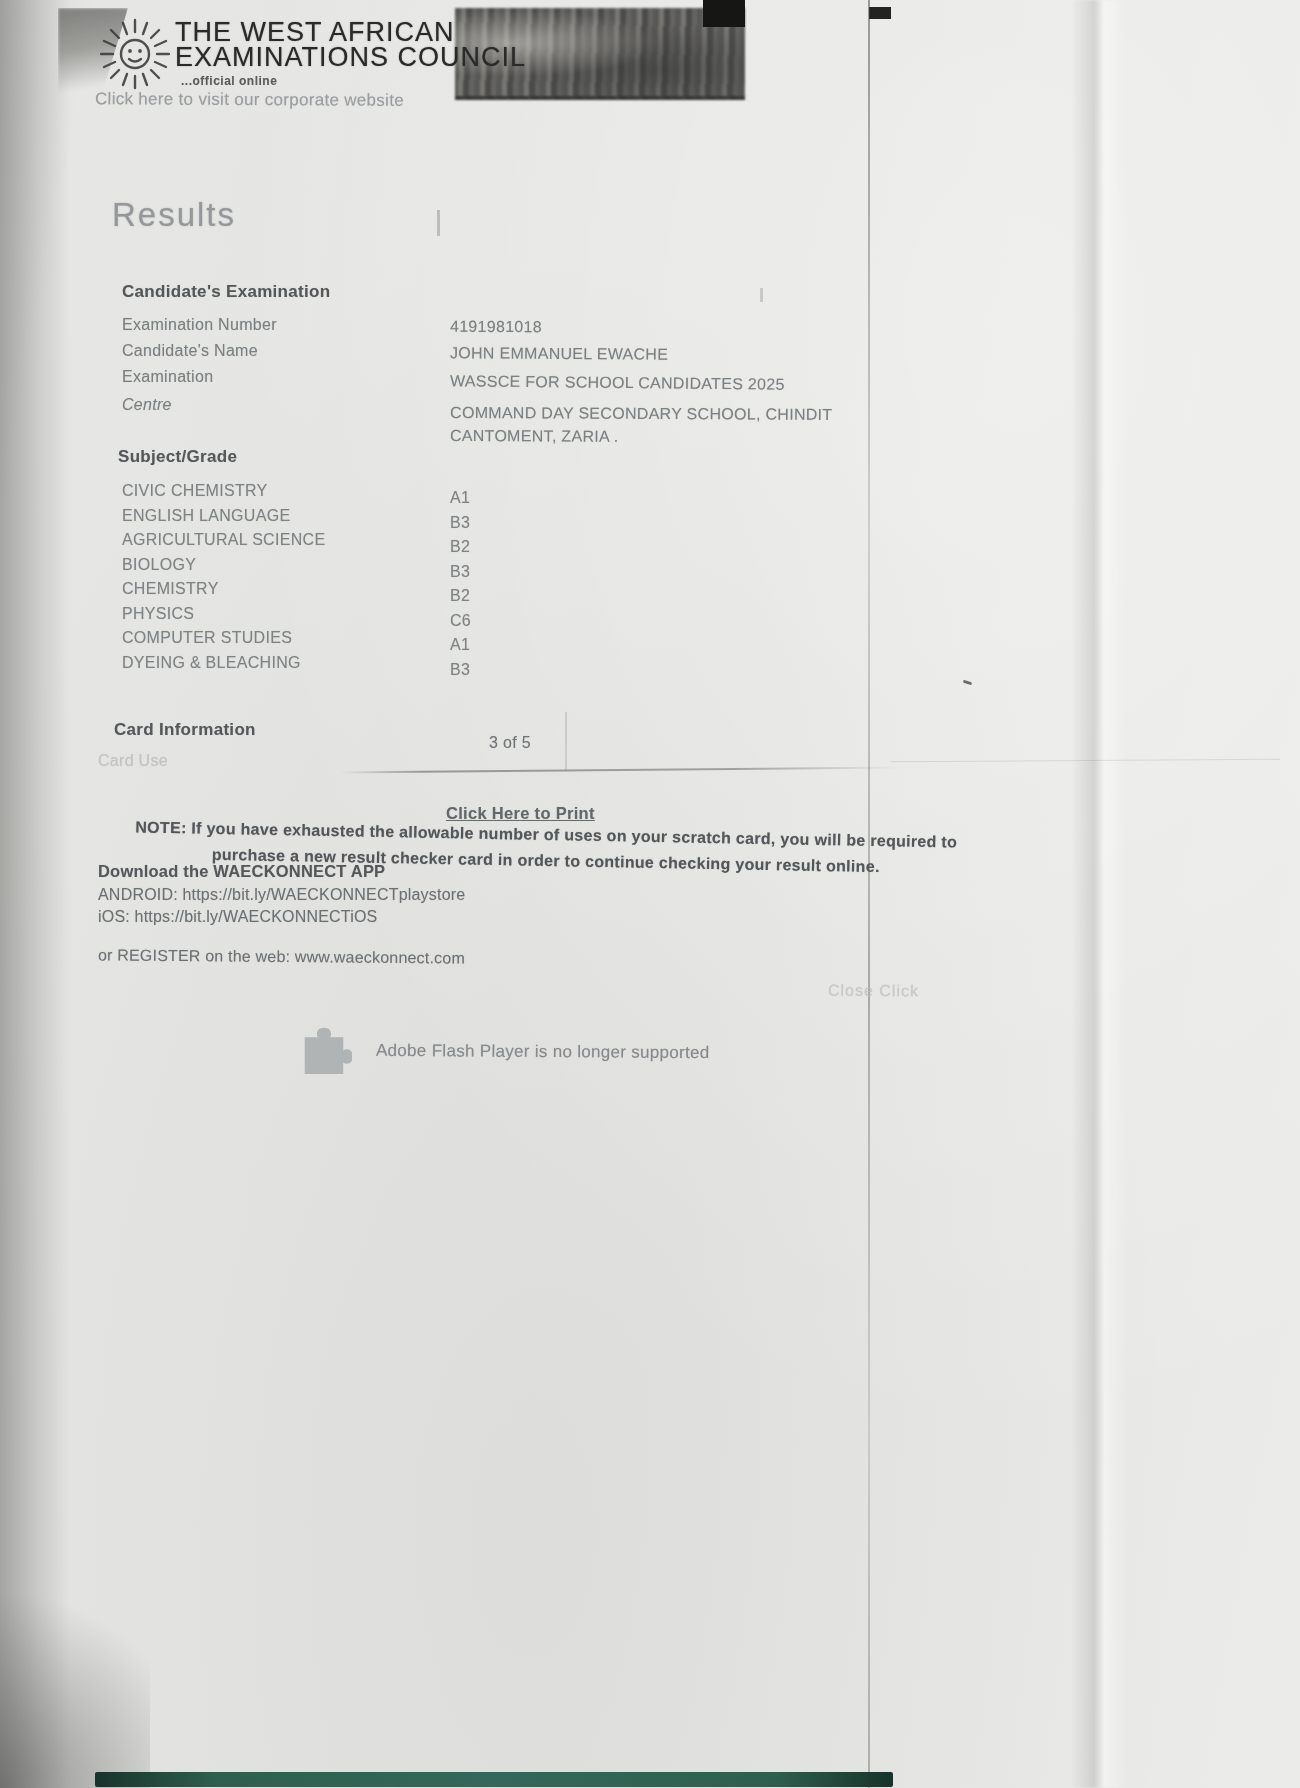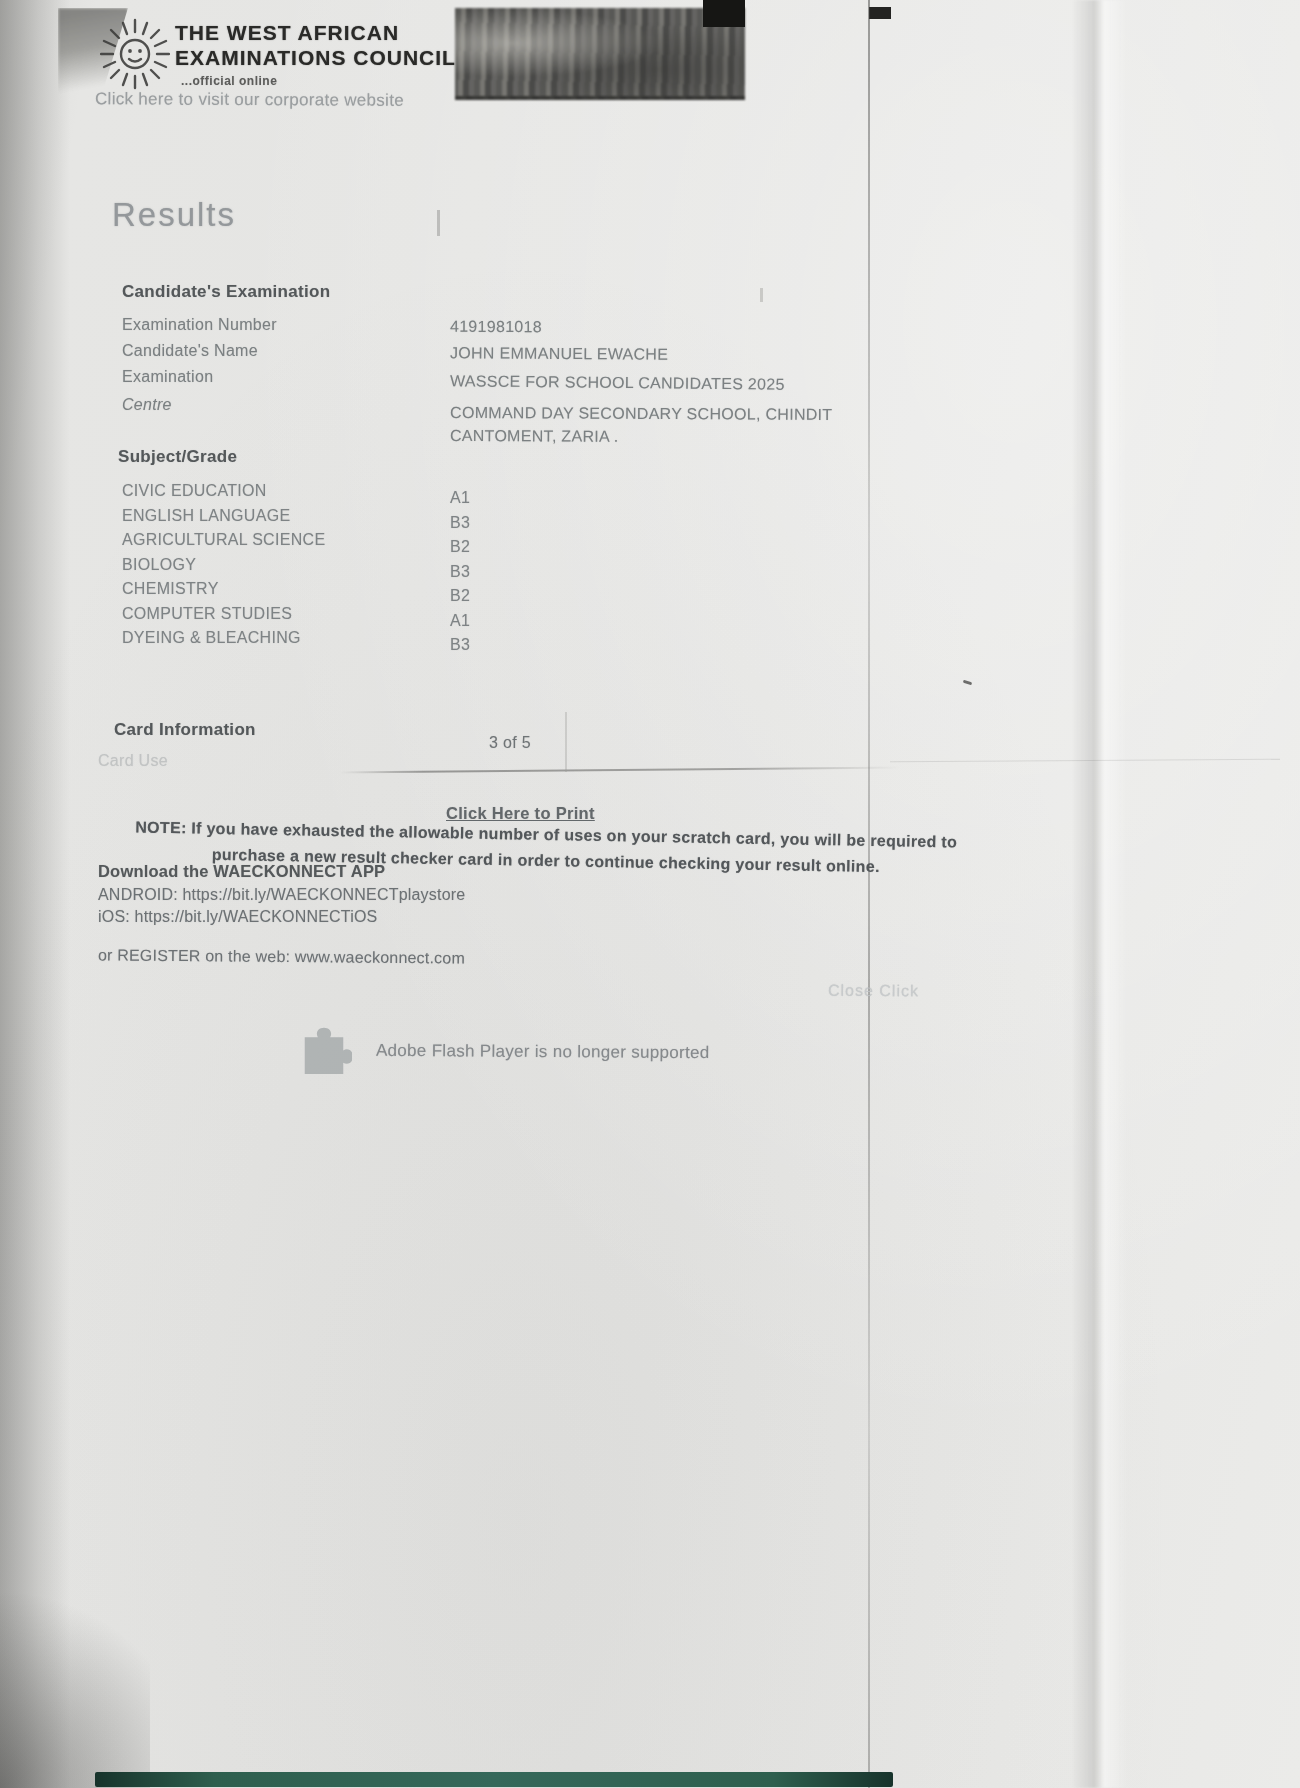--- a/index.html
+++ b/index.html
@@ -40,21 +40,21 @@
   .speck1{left:963px;top:681px;width:9px;height:3px;background:#4e4e4c;border-radius:2px;opacity:.8;transform:rotate(18deg);}
   .speck2{left:437px;top:210px;width:3px;height:26px;background:#8a8a88;opacity:.45;}
   .speck3{left:760px;top:288px;width:3px;height:14px;background:#8a8a88;opacity:.35;}
   .speck4{left:565px;top:712px;width:2px;height:60px;background:#9a9a98;opacity:.35;}
   
   .content{position:absolute;inset:0;filter:blur(.35px);}
   .t{position:absolute;color:#7b8082;font-size:16px;letter-spacing:.3px;
      text-shadow:0 0 1px rgba(100,104,106,.3);white-space:nowrap;}
   .t.dark{color:#54585a;font-weight:700;}
   .t.faint{color:#a6aaac;}
-  .org-title{left:175px;top:20px;font-size:21px;line-height:25px;font-weight:700;color:#323230;
+  .org-title{left:175px;top:20px;font-size:27px;line-height:25px;font-weight:400;color:#323230;
     letter-spacing:1px;text-shadow:0 0 1.2px rgba(40,40,38,.55);filter:blur(.2px) contrast(1.1);}
   .tagline{left:181px;top:74px;font-size:12px;color:#5c5c5a;font-weight:600;letter-spacing:.5px;}
   .corp-link{left:95px;top:90px;font-size:17px;color:#9a9ea0;transform:rotate(.3deg);cursor:pointer;}
   .results-title{left:112px;top:196px;font-size:33px;color:#94989b;letter-spacing:2px;
     text-shadow:0 0 1.5px rgba(130,134,137,.5);}
   .sec-heading{font-size:17px;}
   .grade{position:absolute;left:328px;top:7px;}
   .srow{position:relative;height:24.5px;}
   .subject-list{left:122px;top:482px;width:620px;font-size:16px;color:#7e8385;}
   .note-block{left:120px;top:822px;width:852px;font-size:16px;font-weight:700;color:#53575a;
@@ -132,38 +132,42 @@
 
     <div class="t" style="left:450px;top:318px;transform:rotate(.3deg);">4191981018</div>
     <div class="t" style="left:450px;top:345px;transform:rotate(.4deg);">JOHN EMMANUEL EWACHE</div>
     <div class="t" style="left:450px;top:374px;transform:rotate(.6deg);">WASSCE FOR SCHOOL CANDIDATES 2025</div>
     <div class="t" style="left:450px;top:402px;width:400px;white-space:normal;line-height:23px;transform:rotate(.3deg);">COMMAND DAY SECONDARY SCHOOL, CHINDIT CANTOMENT, ZARIA .</div>
 
     <div class="t dark sec-heading" style="left:118px;top:447px;">Subject/Grade</div>
 
     <div class="abs subject-list t" style="text-shadow:0 0 1px rgba(110,114,116,.3);">
       <div class="srow">
-        <span>CIVIC EDUCATION</span>
+        <span>CIVIC CHEMISTRY</span>
         <span class="grade">A1</span>
       </div>
       <div class="srow">
         <span>ENGLISH LANGUAGE</span>
         <span class="grade">B3</span>
       </div>
       <div class="srow">
         <span>AGRICULTURAL SCIENCE</span>
         <span class="grade">B2</span>
       </div>
       <div class="srow">
         <span>BIOLOGY</span>
         <span class="grade">B3</span>
       </div>
       <div class="srow">
         <span>CHEMISTRY</span>
         <span class="grade">B2</span>
+      </div>
+      <div class="srow">
+        <span>PHYSICS</span>
+        <span class="grade">C6</span>
       </div>
       <div class="srow">
         <span>COMPUTER STUDIES</span>
         <span class="grade">A1</span>
       </div>
       <div class="srow">
         <span>DYEING &amp; BLEACHING</span>
         <span class="grade">B3</span>
       </div>
     </div>

